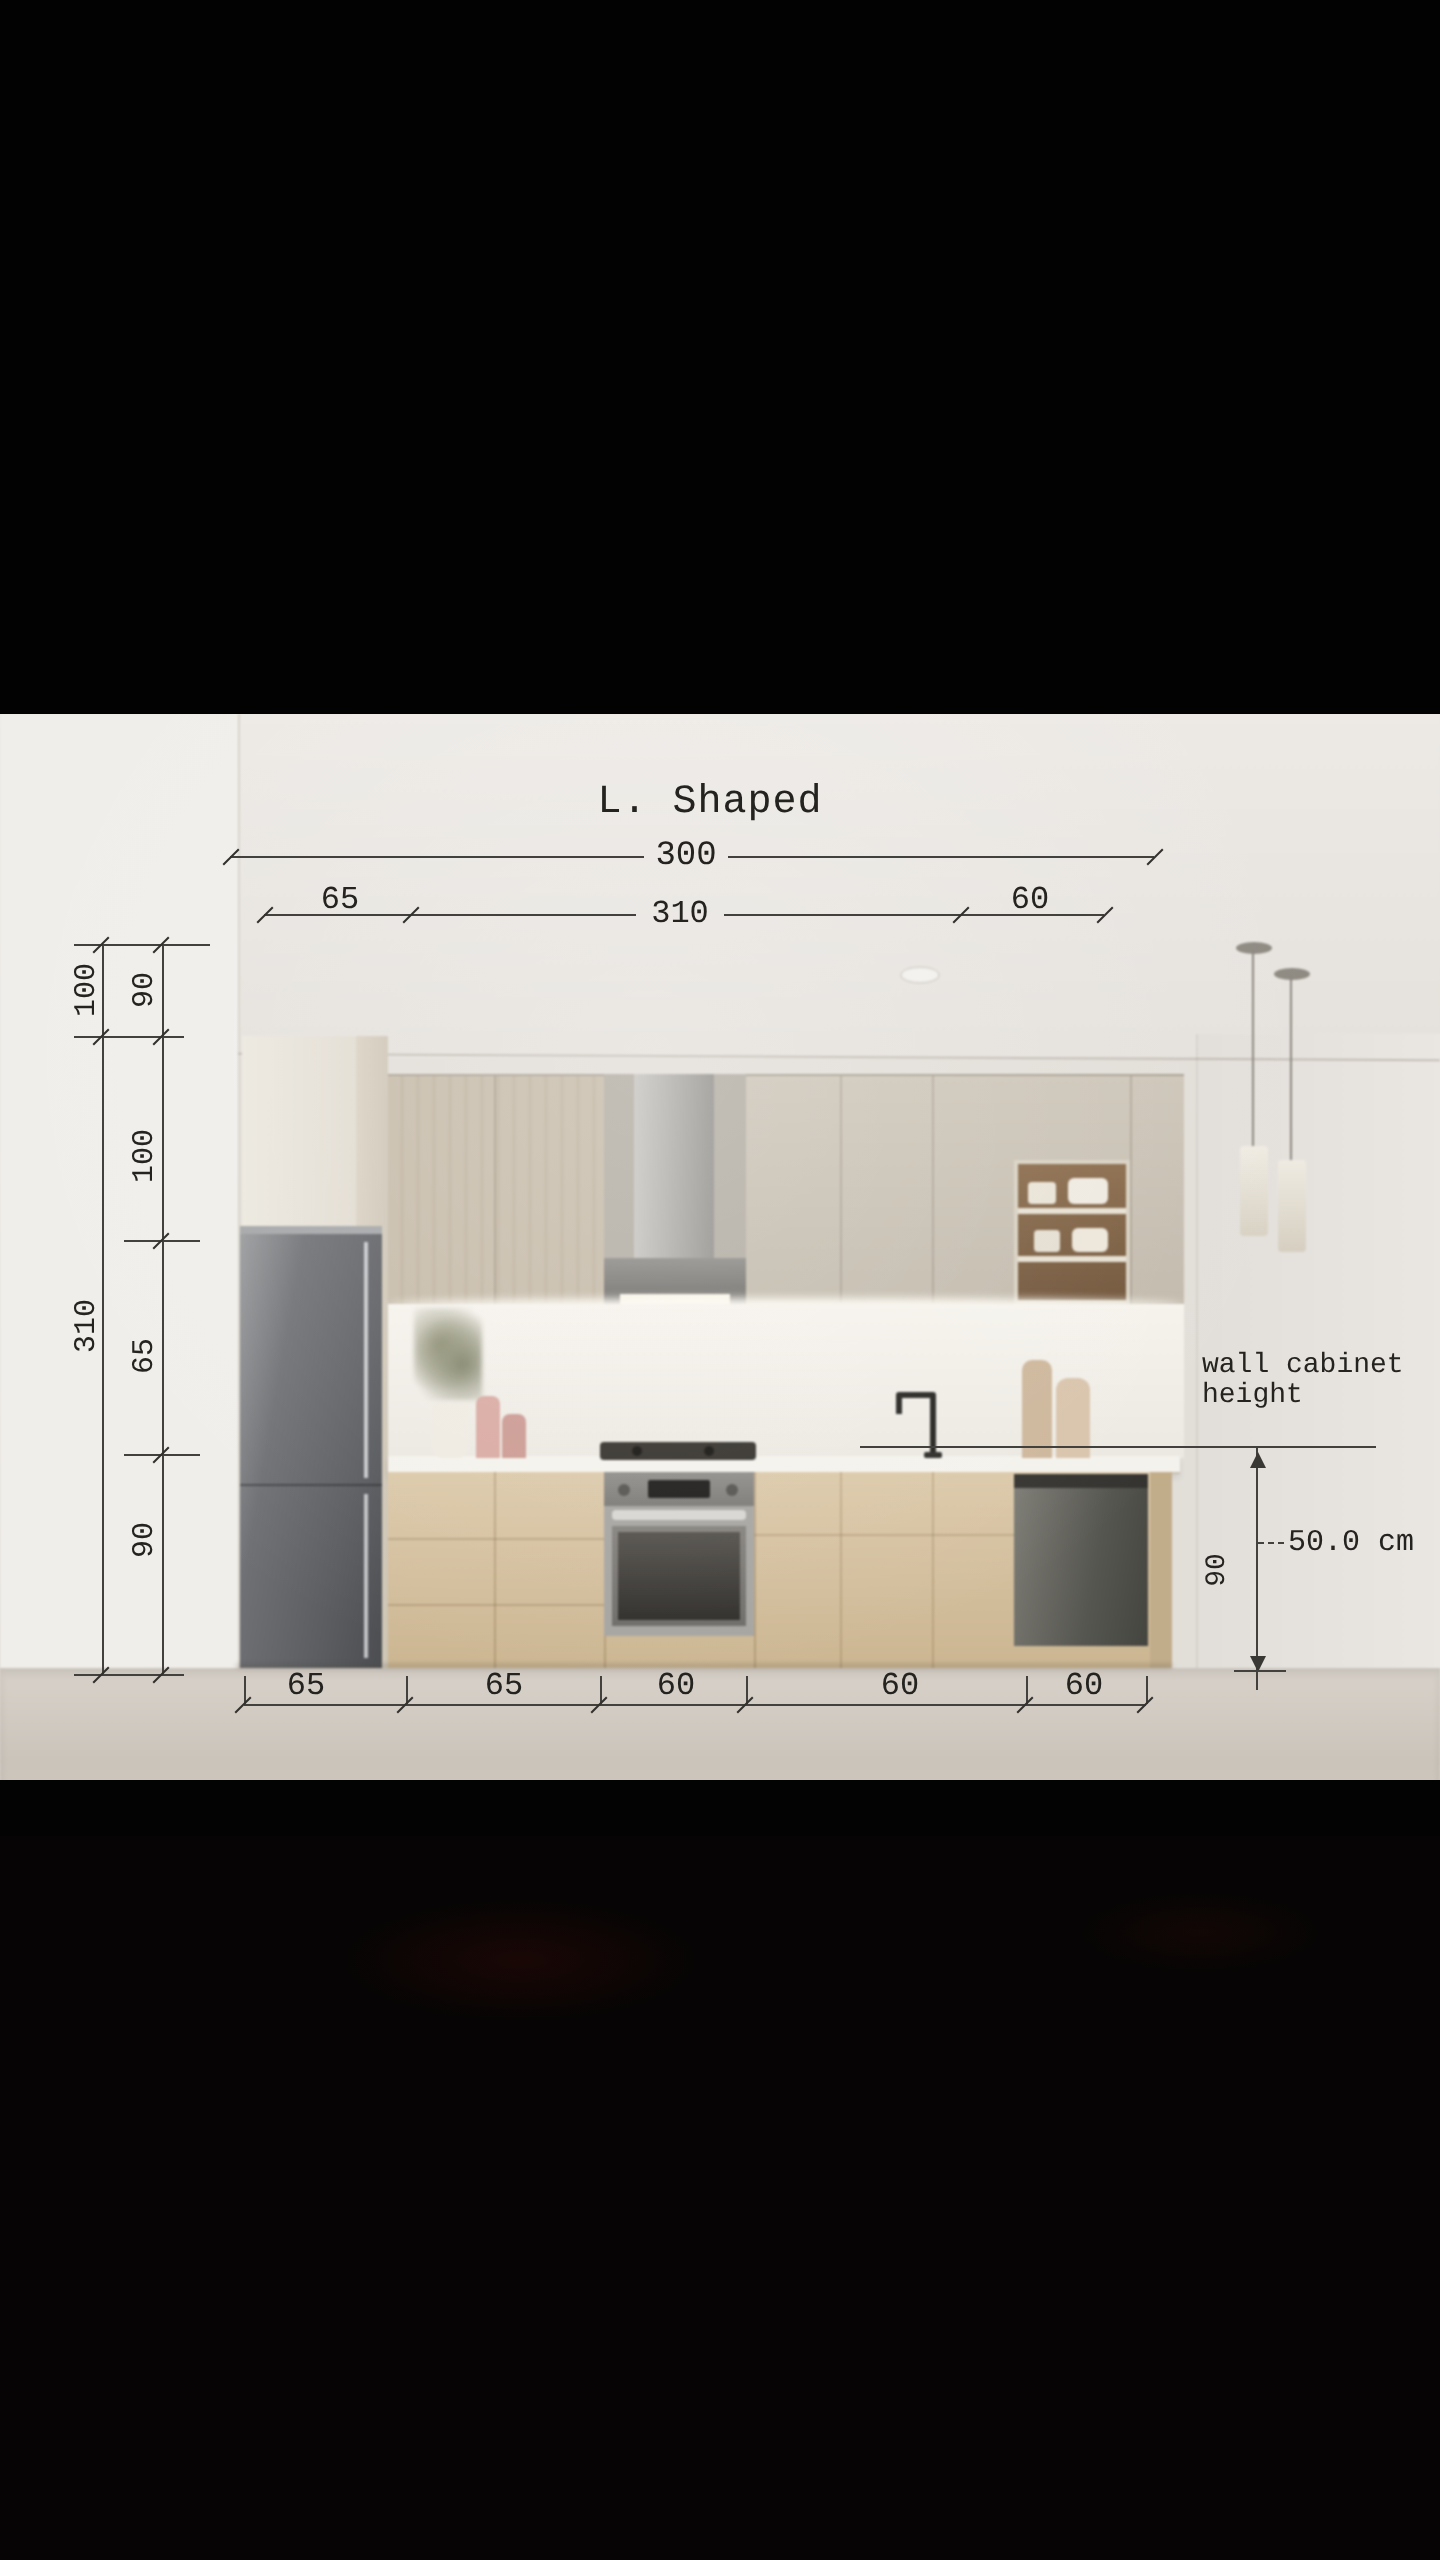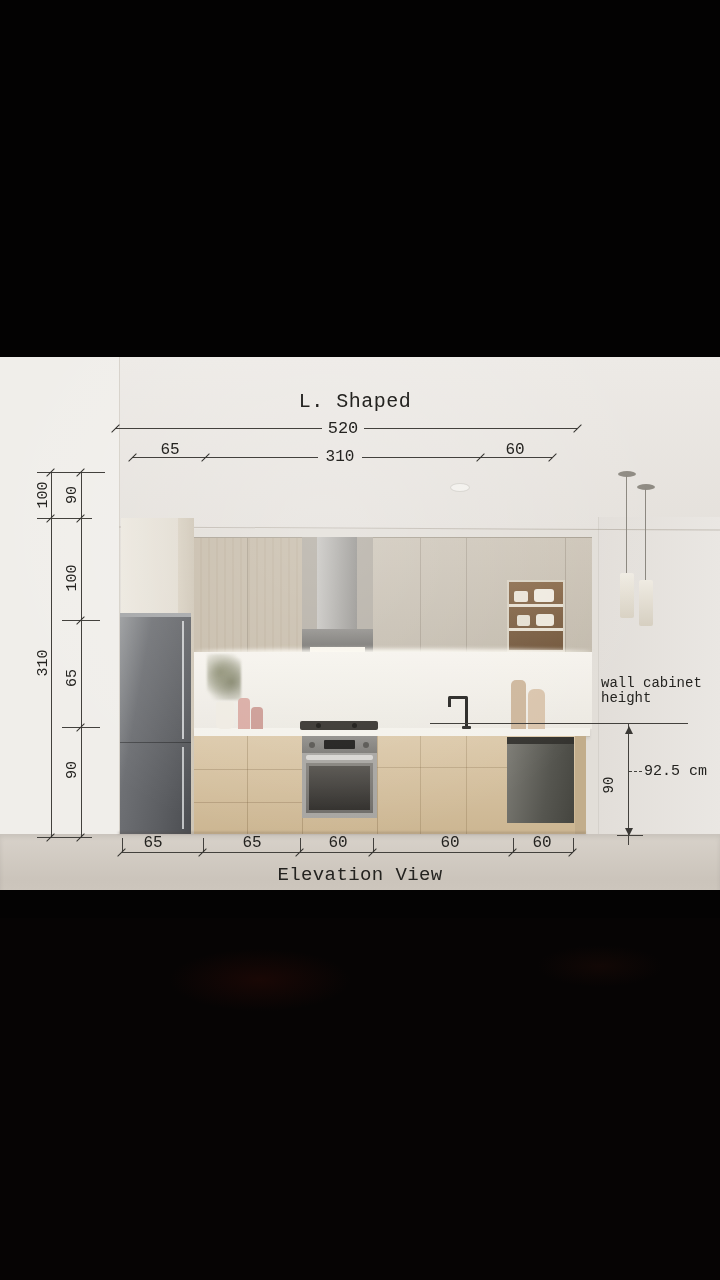--- a/index.html
+++ b/index.html
@@ -149,21 +149,21 @@
     <div id="vignette"></div>
 
     <div id="dims">
 
       <div class="lbl" style="left:270px;top:33px;width:170px;font-size:20px;font-weight:500;letter-spacing:.5px;">L. Shaped</div>
 
       <div class="dl" style="left:115px;top:71px;width:207px;"></div>
       <div class="dl" style="left:364px;top:71px;width:213px;"></div>
       <div class="tk" style="left:115px;top:66px;"></div>
       <div class="tk" style="left:577px;top:66px;"></div>
-      <div class="lbl" style="left:322px;top:62px;width:42px;font-size:17px;">520</div>
+      <div class="lbl" style="left:322px;top:62px;width:42px;font-size:17px;">300</div>
 
       <div class="dl" style="left:132px;top:100px;width:186px;"></div>
       <div class="dl" style="left:362px;top:100px;width:190px;"></div>
       <div class="tk" style="left:132px;top:95px;"></div>
       <div class="tk" style="left:205px;top:95px;"></div>
       <div class="tk" style="left:480px;top:95px;"></div>
       <div class="tk" style="left:552px;top:95px;"></div>
       <div class="lbl" style="left:150px;top:84px;width:40px;">65</div>
       <div class="lbl" style="left:318px;top:91px;width:44px;">310</div>
       <div class="lbl" style="left:495px;top:84px;width:40px;">60</div>
@@ -202,31 +202,30 @@
       <div class="tk" style="left:299px;top:490px;"></div>
       <div class="tk" style="left:372px;top:490px;"></div>
       <div class="tk" style="left:512px;top:490px;"></div>
       <div class="tk" style="left:572px;top:490px;"></div>
       <div class="lbl" style="left:133px;top:477px;width:40px;">65</div>
       <div class="lbl" style="left:232px;top:477px;width:40px;">65</div>
       <div class="lbl" style="left:318px;top:477px;width:40px;">60</div>
       <div class="lbl" style="left:430px;top:477px;width:40px;">60</div>
       <div class="lbl" style="left:522px;top:477px;width:40px;">60</div>
 
-      <div class="lbl" style="left:250px;top:507px;width:220px;font-size:19px;font-weight:500;letter-spacing:.4px;">Elevation View</div>
 
       <div class="dl" style="left:430px;top:366px;width:258px;"></div>
       <div class="abs" style="left:601px;top:319px;width:110px;font-size:14px;line-height:15px;color:#242320;">
         <div>wall cabinet</div>
         <div>height</div>
       </div>
       <div class="dv" style="left:628px;top:366px;height:122px;"></div>
       <div class="arr up" style="left:625px;top:369px;"></div>
       <div class="arr down" style="left:625px;top:471px;"></div>
       <div class="dl" style="left:617px;top:478px;width:26px;"></div>
       <div class="rl" style="left:579px;top:420px;font-size:14px;">90</div>
       <div class="abs" style="left:629px;top:414px;width:13px;height:0;border-top:1px dashed #43413d;"></div>
-      <div class="lbl" style="left:644px;top:406px;width:64px;text-align:left;font-size:15px;">92.5 cm</div>
+      <div class="lbl" style="left:644px;top:406px;width:64px;text-align:left;font-size:15px;">50.0 cm</div>
     </div>
   </div>
 
   <div class="bar" id="bar-bottom"></div>
 </div>
 
 </body></html>

